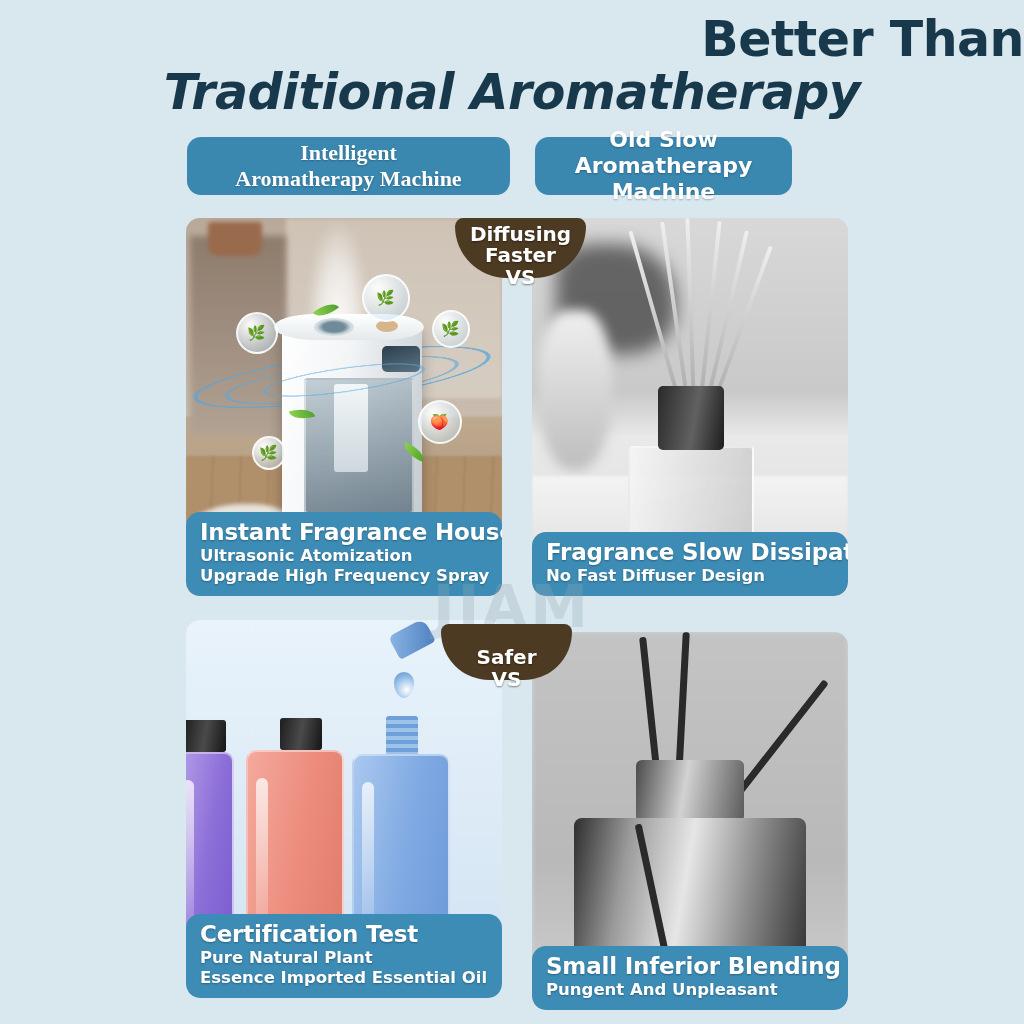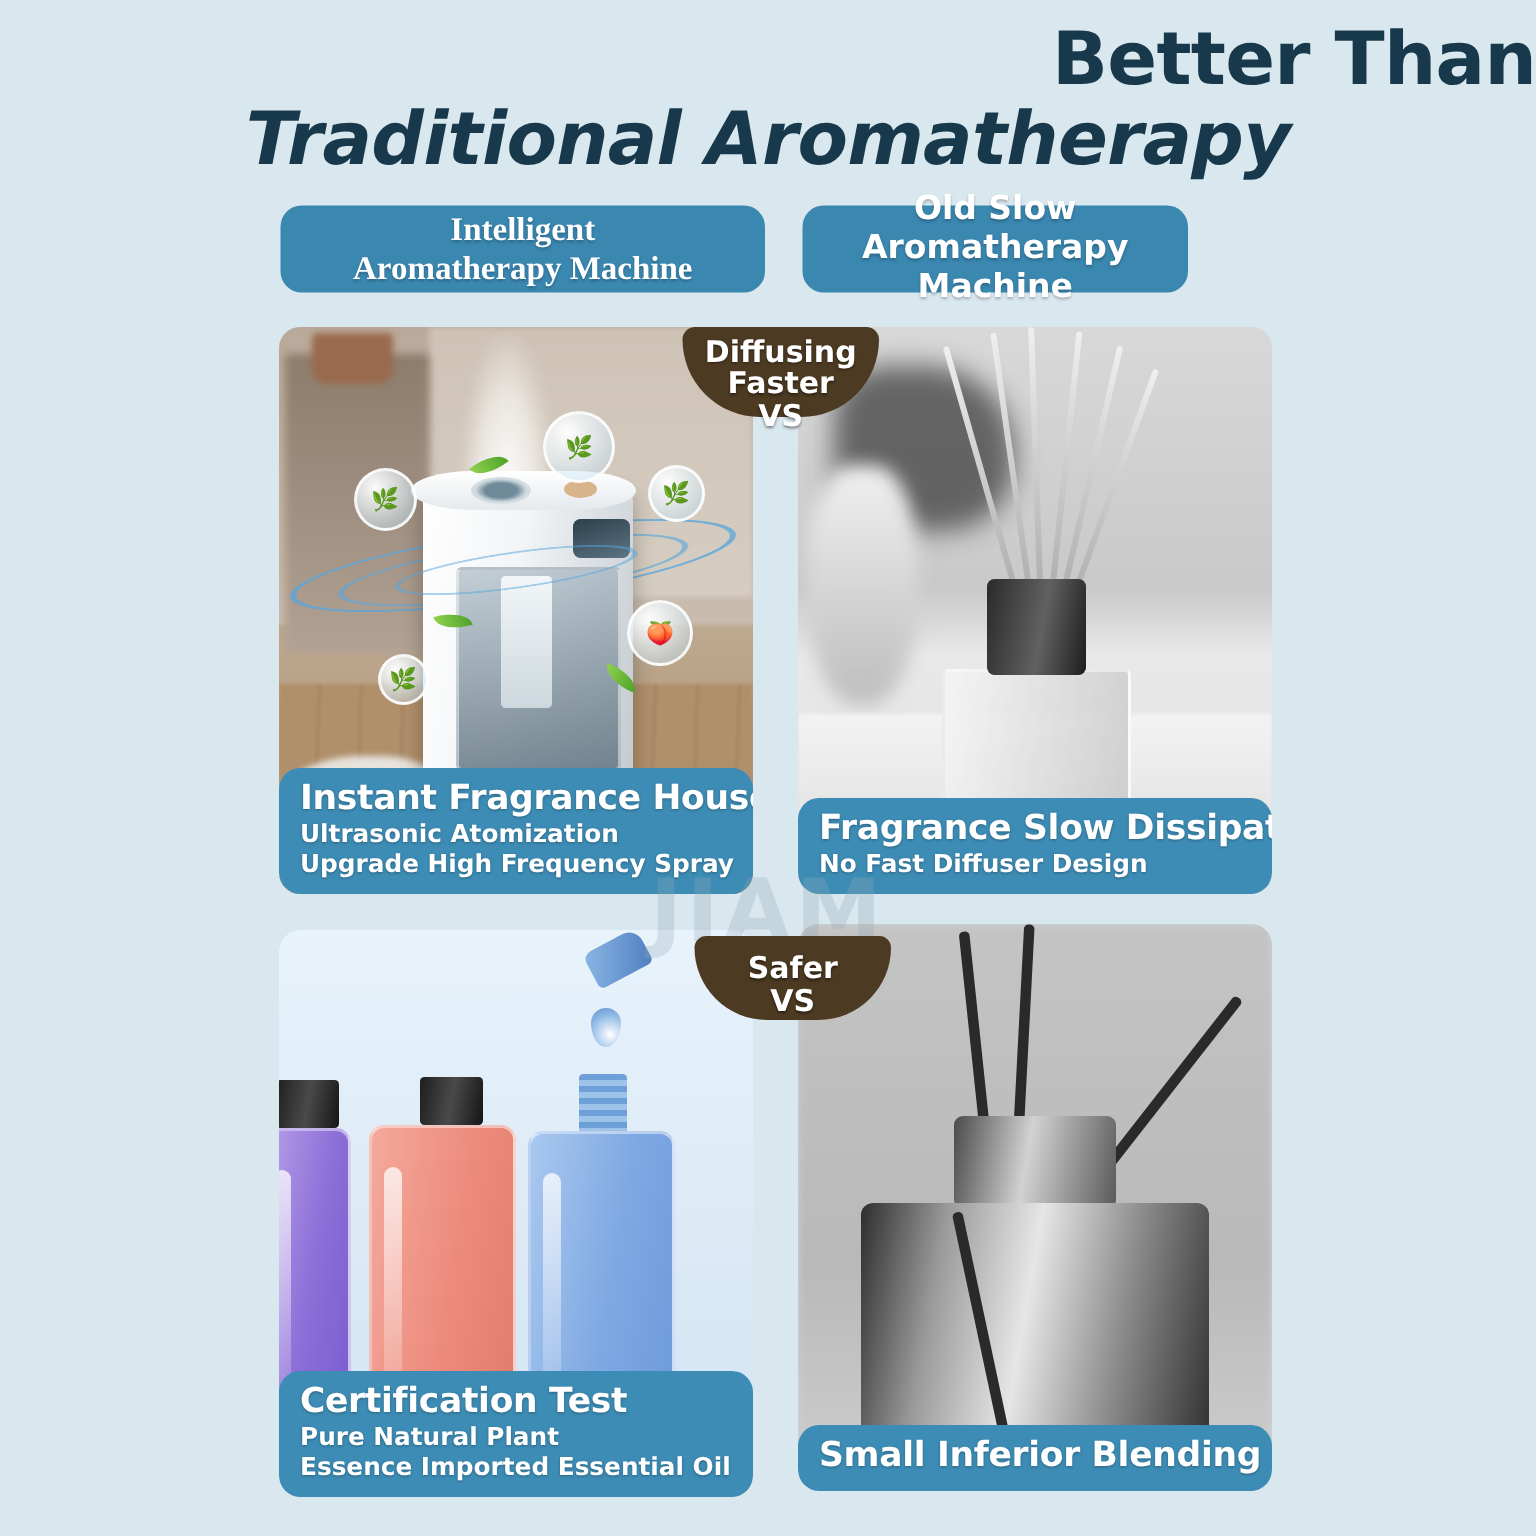--- a/index.html
+++ b/index.html
@@ -55,21 +55,21 @@
   .card {
     position: absolute;
     width: 316px; height: 378px;
     border-radius: 14px;
     overflow: hidden;
     background: #cfd6d8;
   }
   .card-tl { left: 186px; top: 218px; }
   .card-tr { left: 532px; top: 218px; }
   .card-bl { left: 186px; top: 620px; }
-  .card-br { left: 532px; top: 616px; }
+  .card-br { left: 532px; top: 632px; }
 
   .photo { position: absolute; inset: 0; overflow: hidden; }
 
   
   .caption {
     position: absolute;
     left: 0; bottom: 0; width: 100%;
     background: #3d8cb5;
     border-radius: 14px;
     padding: 8px 14px 10px 14px;
@@ -97,23 +97,23 @@
     text-shadow: 0 1px 2px rgba(0,0,0,.45);
     z-index: 20;
   }
   .vs-top {
     left: 455px; top: 218px; height: 60px;
     border-radius: 10px 10px 62px 62px;
     padding-top: 6px;
     font-size: 20px; line-height: 1.07;
   }
   .vs-bottom {
-    left: 463px; top: 624px; height: 56px;
+    left: 441px; top: 624px; height: 56px;
     border-radius: 10px 10px 62px 62px;
-    padding-top: 10px;
+    padding-top: 22px;
     font-size: 20px; line-height: 1.12;
   }
   .vs span { display: block; }
 
   
   .watermark {
     position: absolute;
     left: 392px; top: 578px;
     width: 240px; height: 96px;
     z-index: 6;
@@ -455,20 +455,21 @@
       <div class="g4-stick" style="left:140px; top:0px;  height:206px; transform:rotate(3deg);"></div>
       <div class="g4-stick" style="left:176px; top:10px; height:186px; transform:rotate(38deg);"></div>
 
       <div class="g4-neck"></div>
       <div class="g4-body"></div>
       <div class="g4-stick" style="left:142px; top:188px; height:190px; transform:rotate(-12deg);"></div>
     </div>
 
     <div class="caption">
       <div class="ct">Small Inferior Blending</div>
+      <div class="cs">Pungent And Unpleasant</div>
     </div>
   </div>
 
   <div class="watermark">
     <div class="wm-mark">JIAM</div>
     <div class="wm-text">JIAJI</div>
   </div>
 
   <div class="vs vs-top">
     <span>Diffusing</span>

